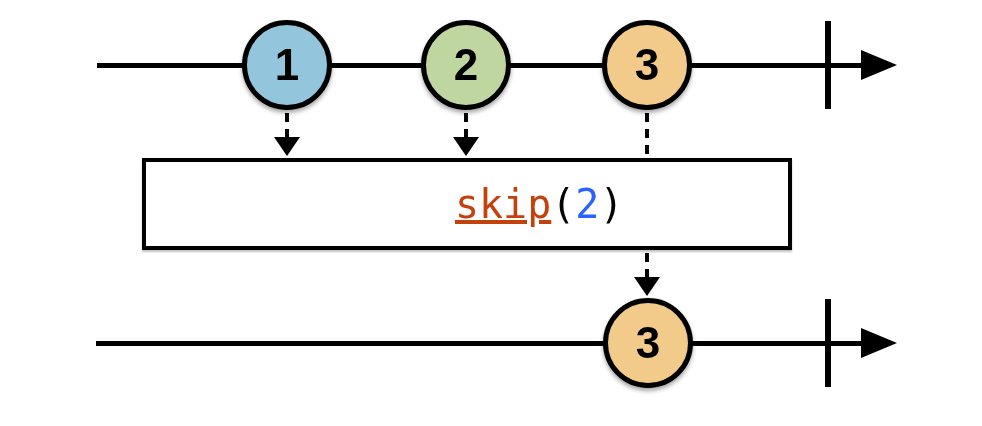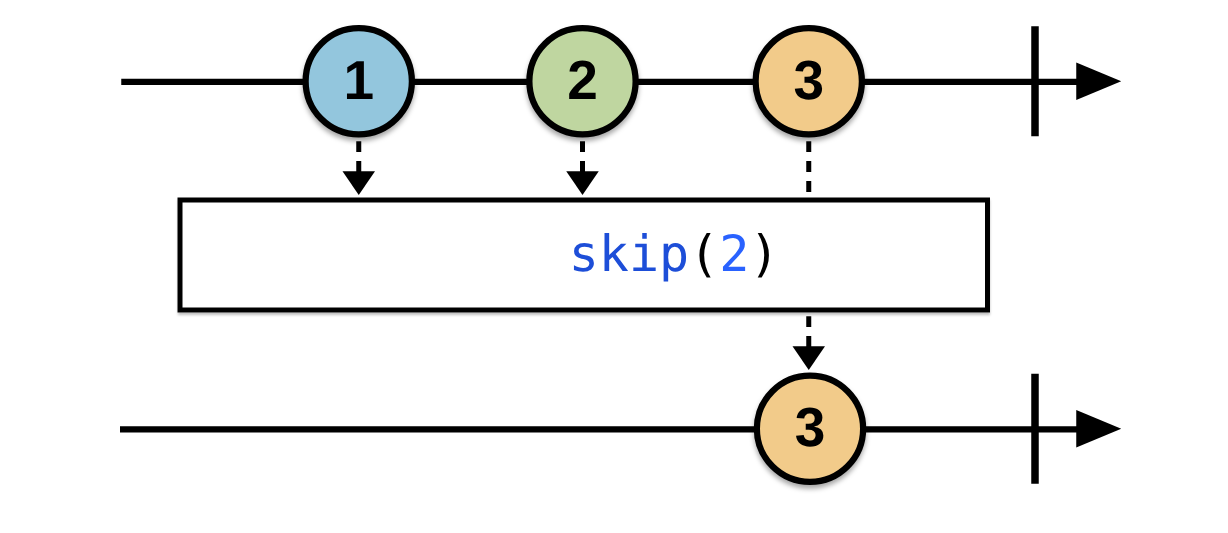--- a/index.html
+++ b/index.html
@@ -126,21 +126,21 @@
   </div>
 
   <div class="dash-v c1"></div>
   <div class="arrowhead-down c1"></div>
   <div class="dash-v c2"></div>
   <div class="arrowhead-down c2"></div>
   <div class="dash-v c3-in"></div>
 
   <div class="operator-box">
     <span class="operator-label">
-      <span style="color: #1d4ed8;">skip</span><span style="color: rgb(0, 0, 0);">(</span><span style="color: rgb(41, 98, 255);">2</span><span style="color: rgb(0, 0, 0);">)</span>
+      <span style="color: #c2410c; text-decoration: underline;">skip</span><span style="color: rgb(0, 0, 0);">(</span><span style="color: rgb(41, 98, 255);">2</span><span style="color: rgb(0, 0, 0);">)</span>
     </span>
   </div>
 
   <div class="dash-v c3-out"></div>
   <div class="arrowhead-down c3"></div>
 
   <div class="timeline-line output"></div>
   <div class="complete-bar output"></div>
   <div class="arrowhead-right output"></div>
 

